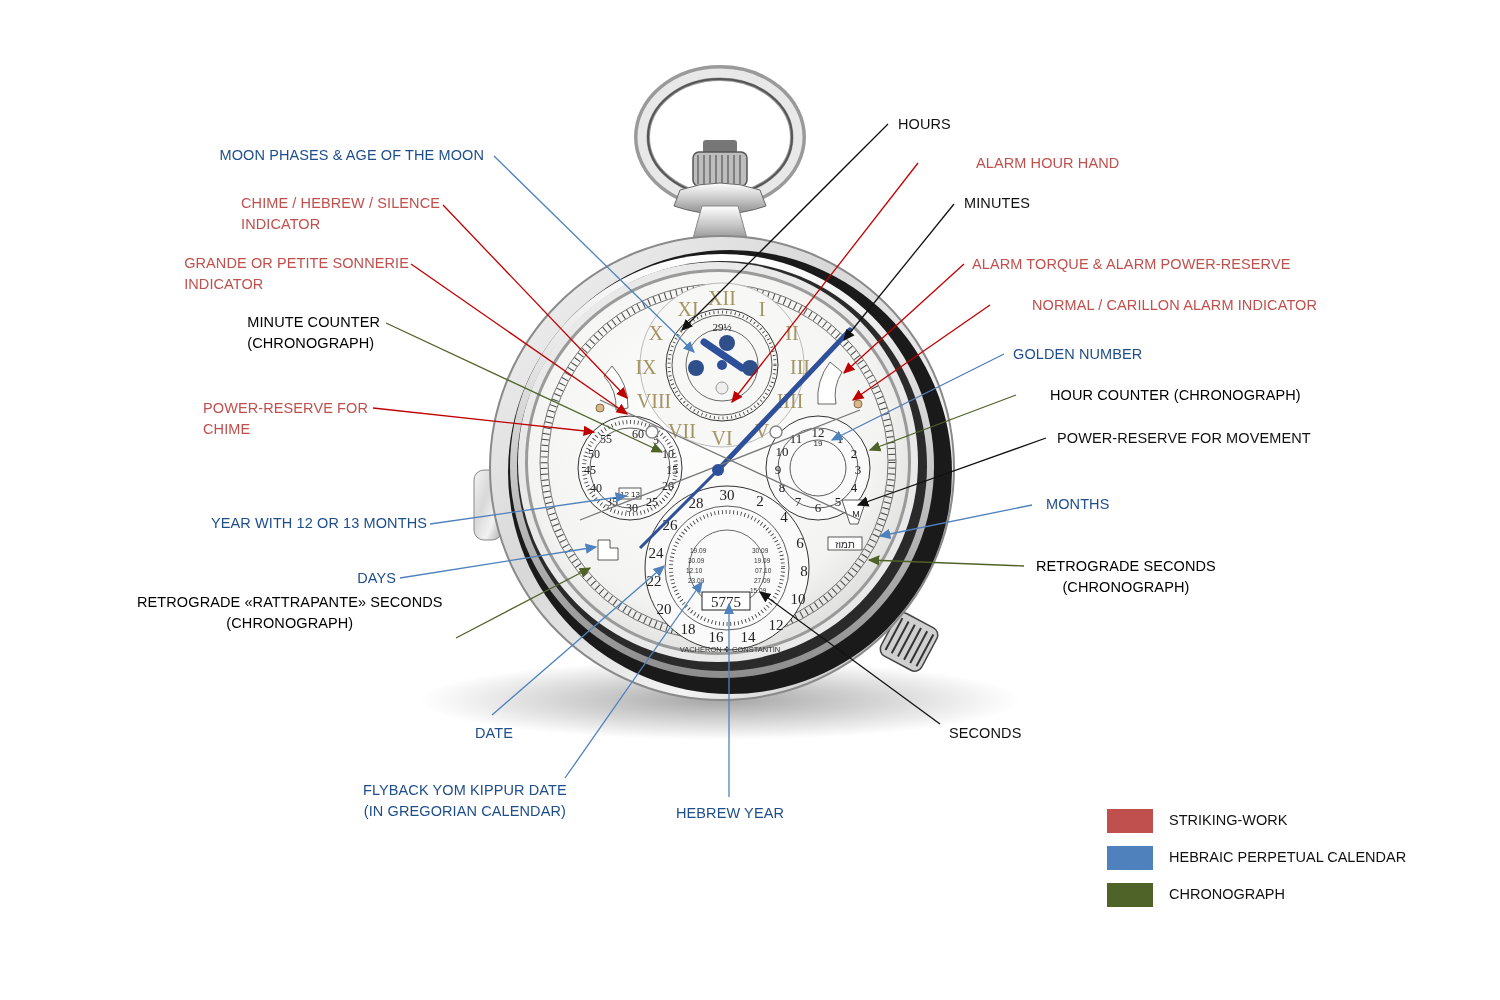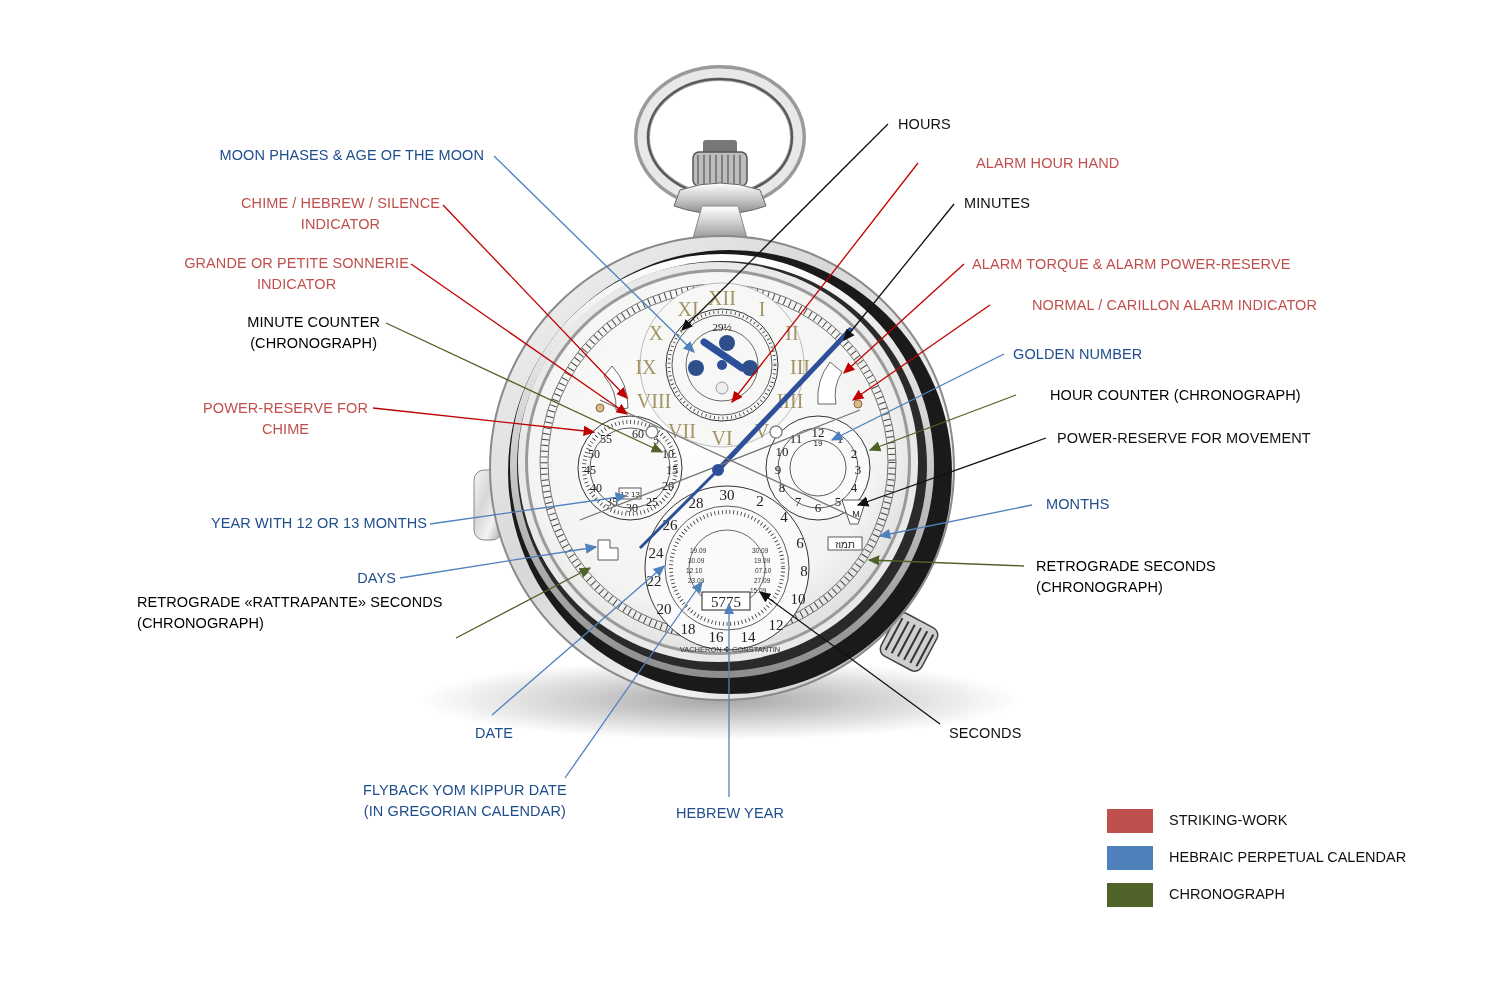--- a/index.html
+++ b/index.html
@@ -1,20 +1,20 @@
 <!DOCTYPE html>
 <html><head>
 <meta charset="utf-8">
 <style>
   html, body { margin:0; padding:0; }
   body { width:1500px; height:1000px; background:#ffffff; position:relative; overflow:hidden;
          font-family:"Liberation Sans", "DejaVu Sans", sans-serif; }
   #stage { position:absolute; left:0; top:0; width:1500px; height:1000px; }
-  .lbl { position:absolute; font-size:14.5px; line-height:21px; white-space:nowrap; letter-spacing:0.1px; }
-  .lbl.r { text-align:center;padding-left:13px; }
+  .lbl { position:absolute; font-size:14.5px; line-height:21px; white-space:nowrap; letter-spacing:0.1px;text-align:center; }
+  .lbl.r { text-align:left;padding-left:13px; }
   .lbl span { display:block; }
   .c-red { color:#c0504d; }
   .c-blue { color:#1f4e8c; }
   .c-green { color:#000000; }
   .c-black { color:#111111; }
   .legend { position:absolute; left:1107px; top:809px; }
   .legend-row { position:absolute; left:0; height:26px; width:320px; }
   .swatch { position:absolute; left:0; top:0; width:46px; height:24px; }
   .legend-text { position:absolute; left:62px; top:3px; font-size:14.5px; color:#111; white-space:nowrap; }
 </style>

